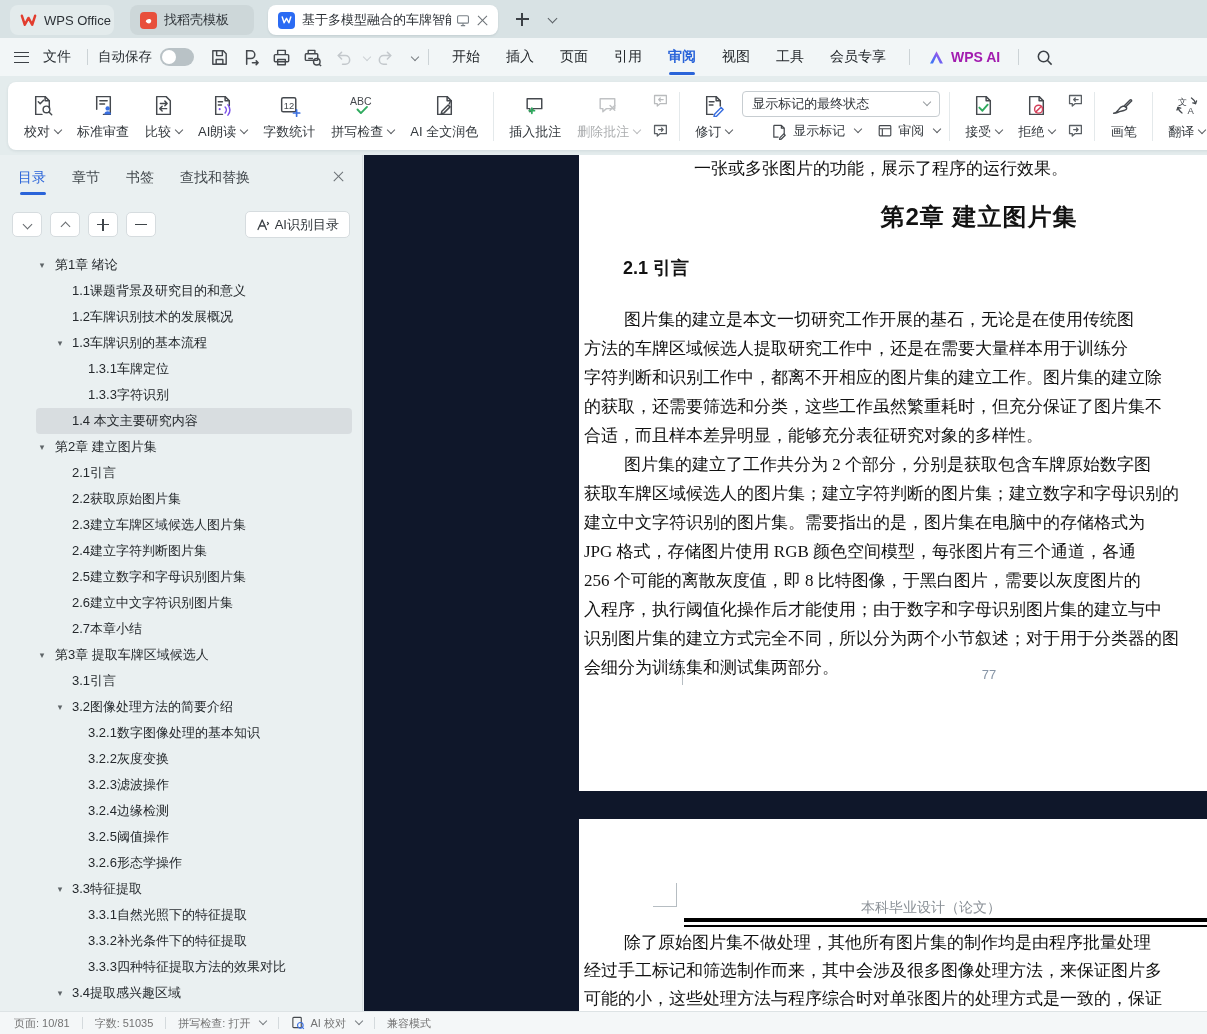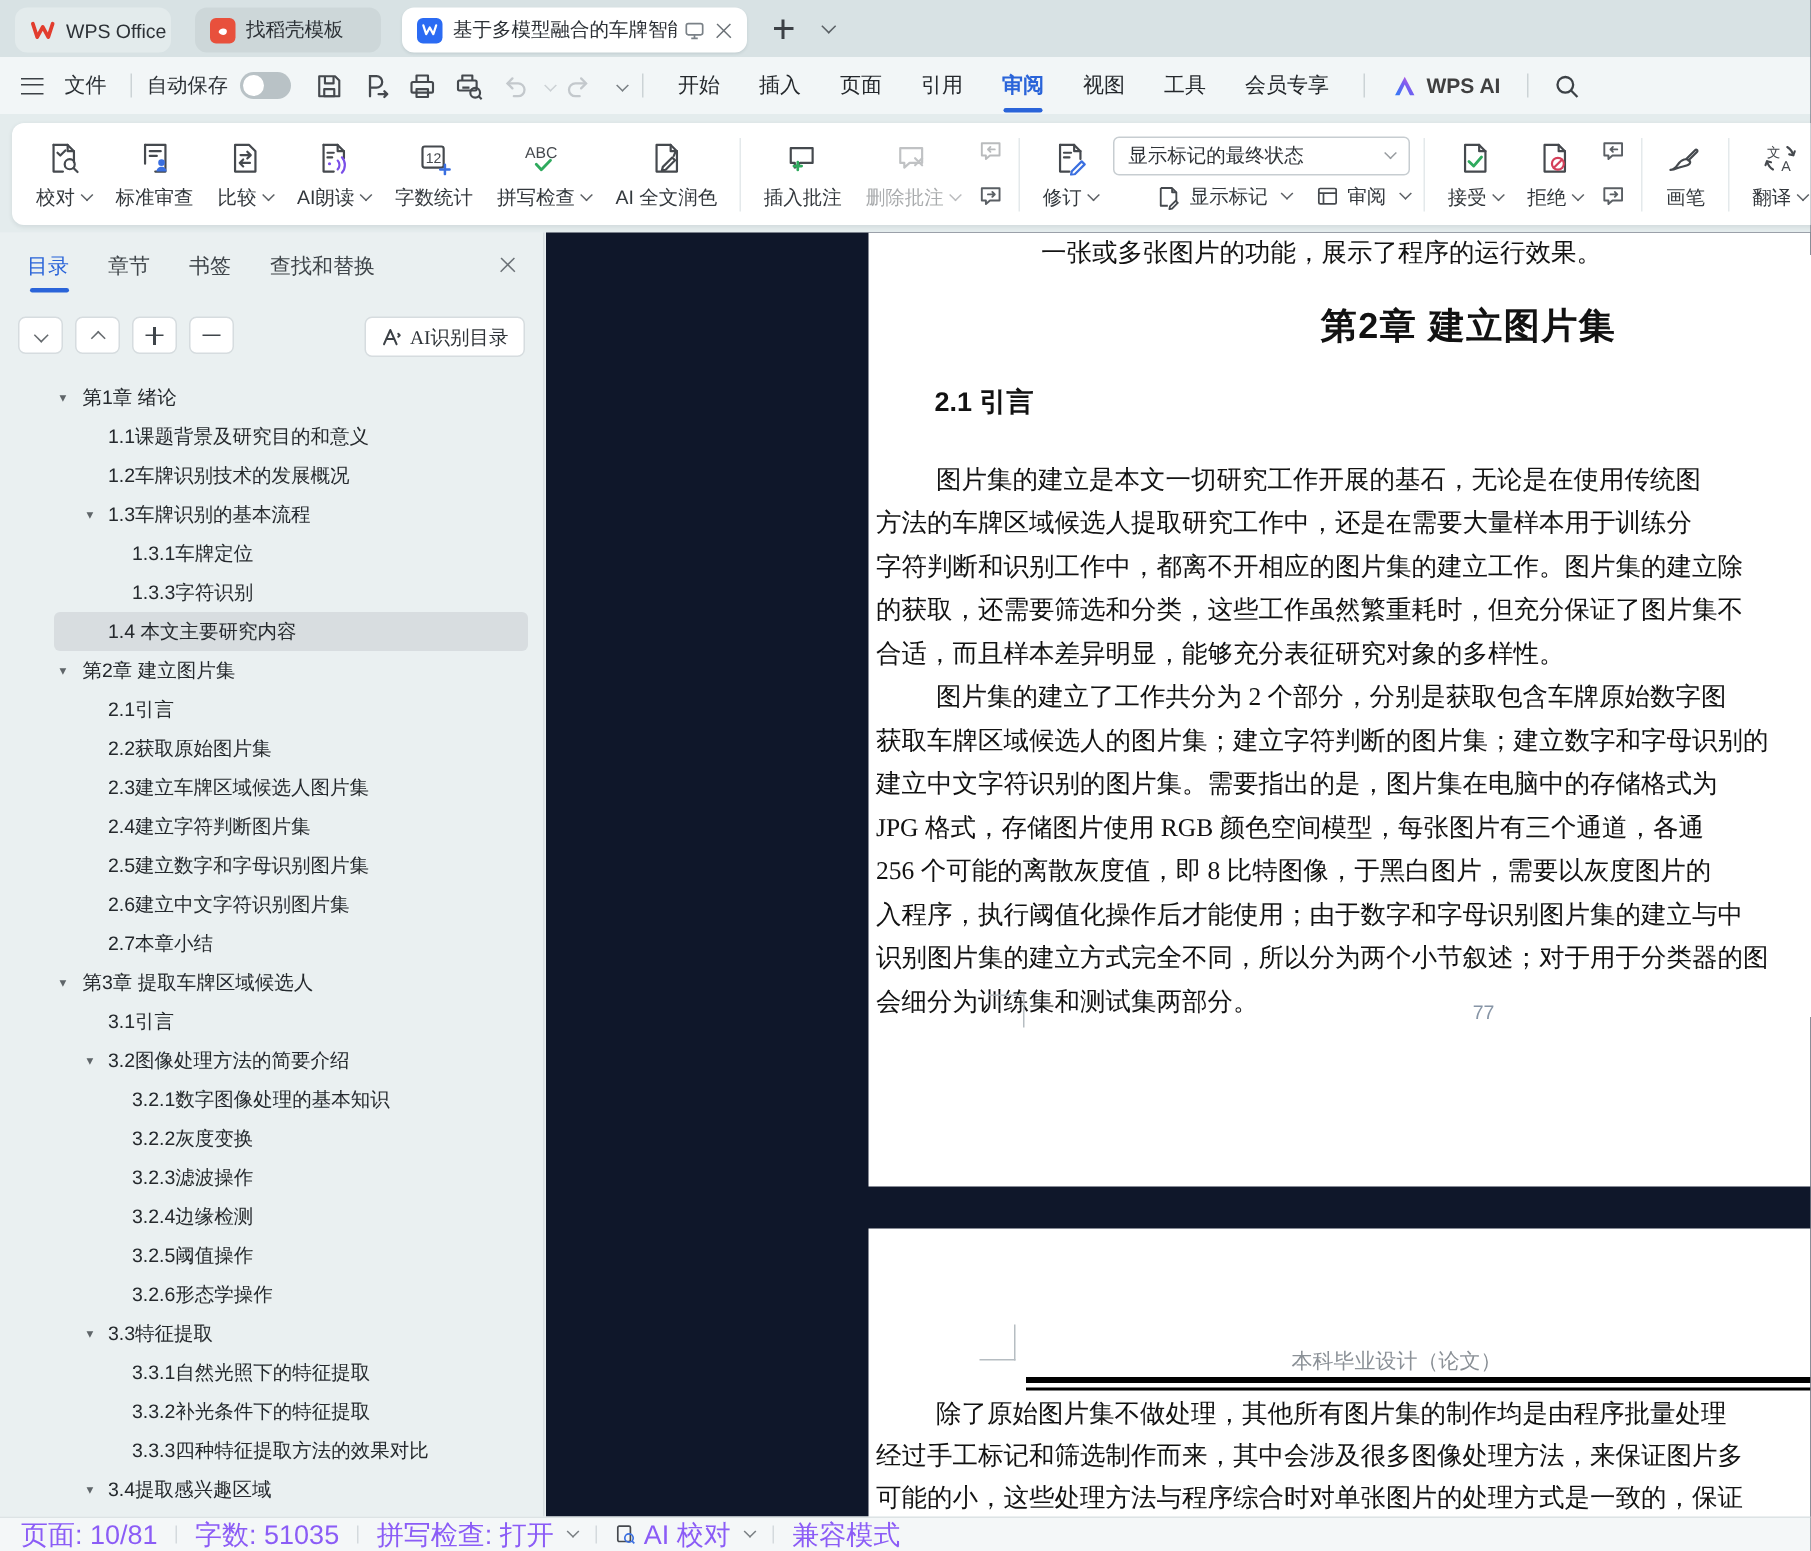--- a/index.html
+++ b/index.html
@@ -40,21 +40,21 @@
   .mfile { padding:0 6px; }
   .vdiv { width:1px; height:16px; background:#ccd3d6; margin:0 10px; flex:none; }
   .autosave { font-size:13.5px; margin-right:8px; }
   .tgl { width:34px; height:18px; border-radius:9px; background:#b9c2c6; position:relative; margin-right:10px; }
   .tgl::after { content:""; position:absolute; left:2px; top:2px; width:14px; height:14px; border-radius:50%; background:#fff; }
   .mic { width:27px; height:27px; border-radius:4px; display:flex; align-items:center; justify-content:center; margin:0 2px; }
   .mitem { padding:0 13px; height:100%; display:flex; align-items:center; position:relative; color:#24282c; }
   .mitem.active { color:#2a64d9; font-weight:bold; }
   .mitem.active::after { content:""; position:absolute; left:50%; transform:translateX(-50%);
                           bottom:1px; width:26px; height:3px; border-radius:2px; background:#2a64d9; }
-  .wpsai { display:flex; align-items:center; gap:6px; padding:0 8px; font-size:14px; font-weight:bold; color:#404040; }
+  .wpsai { display:flex; align-items:center; gap:6px; padding:0 8px; font-size:14px; font-weight:bold; color:#a21caf; }
 
   
   .ribbon { position:absolute; left:0; top:76px; width:100%; height:79px; background:#e4eced; }
   .panel { position:absolute; left:8px; top:6px; right:-34px; height:68px; background:#fff;
            border-radius:8px; box-shadow:0 1px 3px rgba(40,60,70,.10);
            display:flex; align-items:stretch; padding:5px 10px 4px 8px; }
   .vsep { width:1px; background:#e4e9eb; margin:5px 7px; flex:none; }
   .grp { display:flex; align-items:stretch; flex:none; }
   .tbtn { display:flex; flex-direction:column; align-items:center; justify-content:space-between;
           padding:4px 8px 5px; border-radius:6px; }
@@ -73,21 +73,21 @@
   
   .sidebar { position:absolute; left:0; top:155px; width:363px; bottom:0; background:#eaf0f1;
              border-right:1px solid #d7dee0; z-index:5; }
   .stabs { display:flex; align-items:center; padding-left:18px; height:46px; font-size:14px;
            color:#40464b; gap:26px; position:relative; }
   .stab { position:relative; height:100%; display:flex; align-items:center; }
   .stab.active { color:#2a64d9; }
   .stab.active::after { content:""; position:absolute; left:2px; bottom:6px; width:26px; height:3px;
                         border-radius:2px; background:#2a64d9; }
   .sclose { position:absolute; right:18px; top:16px; }
-  .snav { display:flex; align-items:flex-start; padding:10px 12px 0 12px; gap:8px;font-family:Liberation Serif, serif; }
+  .snav { display:flex; align-items:center; padding:10px 12px 0 12px; gap:8px; }
   .nbtn { width:30px; height:25px; background:#fff; border:1px solid #d6dcdf; border-radius:5px;
           display:flex; align-items:center; justify-content:center; color:#3f454a; }
   .nbtn .cv { margin:0; width:7px; height:7px; }
   .cvup { transform:rotate(-135deg) !important; margin-top:3px !important; }
   .mn { position:relative; width:12px; height:12px; }
   .mn::before { content:""; position:absolute; left:0; right:0; top:5.2px; height:1.6px; background:#3f454a; }
   .pl2 { position:relative; width:12px; height:12px; }
   .pl2::before { content:""; position:absolute; left:0; right:0; top:5.2px; height:1.6px; background:#3f454a; }
   .pl2::after { content:""; position:absolute; top:0; bottom:0; left:5.2px; width:1.6px; background:#3f454a; }
   .aibtn { margin-left:auto; height:27px; background:#fff; border:1px solid #d6dcdf; border-radius:5px;
@@ -119,22 +119,22 @@
              font-family:"Liberation Sans", sans-serif; }
   .mark1 { left:80px; top:508px; width:24px; height:22px;
            border-top:1px solid #b6bdc2; border-right:1px solid #b6bdc2; }
   .mark2 { left:74px; top:64px; width:24px; height:24px;
            border-bottom:1px solid #b6bdc2; border-right:1px solid #b6bdc2; }
   .p2head { left:252px; width:200px; top:80px; text-align:center; font-size:14px; color:#8a9096; }
   .rule { left:105px; right:-50px; top:99px; height:9px; border-top:4px solid #000; border-bottom:2px solid #000; }
 
   
   .statusbar { position:absolute; left:0; bottom:0; width:100%; height:23px; background:#f4f7f8;
-               border-top:1px solid #dde3e5; display:flex; align-items:center; font-size:18px;
-               color:#8b5cf6; padding:0 14px; gap:12px; z-index:30; }
+               border-top:1px solid #dde3e5; display:flex; align-items:center; font-size:11px;
+               color:#737373; padding:0 14px; gap:12px; z-index:30; }
   .sdiv { width:1px; height:12px; background:#d4dadd; flex:none; }
   .sitem { display:flex; align-items:center; gap:5px; white-space:nowrap; }
   svg { display:block; }
 </style>
 </head>
 <body>
 
 <div class="tabbar">
   <div class="tab tab1">
     <span class="ticon">

